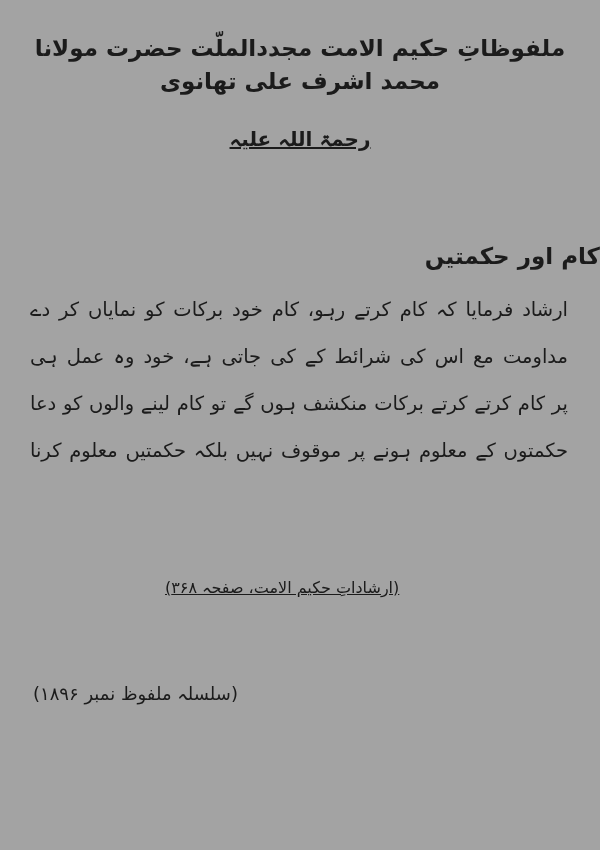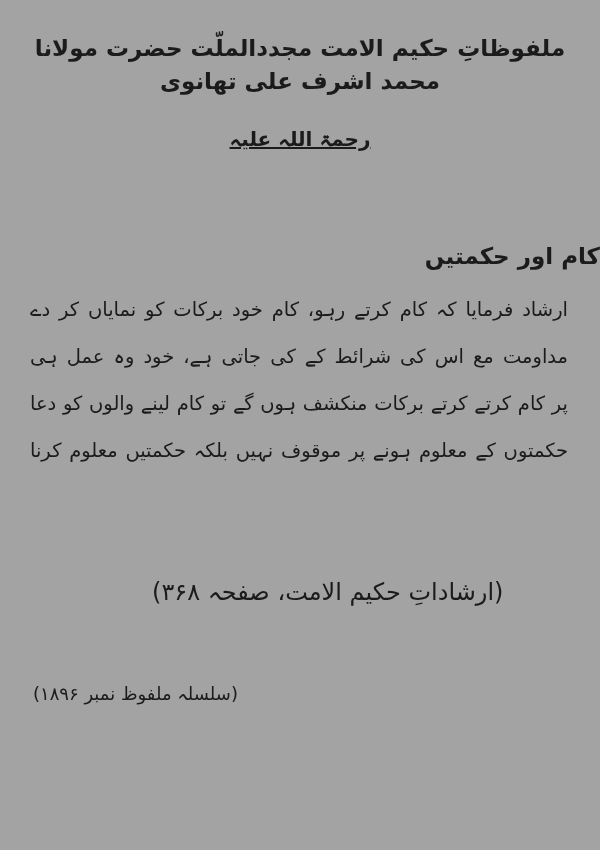--- a/index.html
+++ b/index.html
@@ -62,23 +62,24 @@
     text-align-last: justify;
     white-space: normal;
     overflow: hidden;
   }
   .body-line.last {
     text-align-last: right;
   }
   .reference {
     position: absolute;
     top: 578px;
-    left: 152px;
-    font-size: 24px;
+    left: 165px;
+    font-size: 16px;
     white-space: nowrap;
+    text-decoration: underline;
   }
   .series {
     position: absolute;
     top: 683px;
     left: 33px;
     font-size: 18px;
     white-space: nowrap;
   }
 </style>
 </head>

